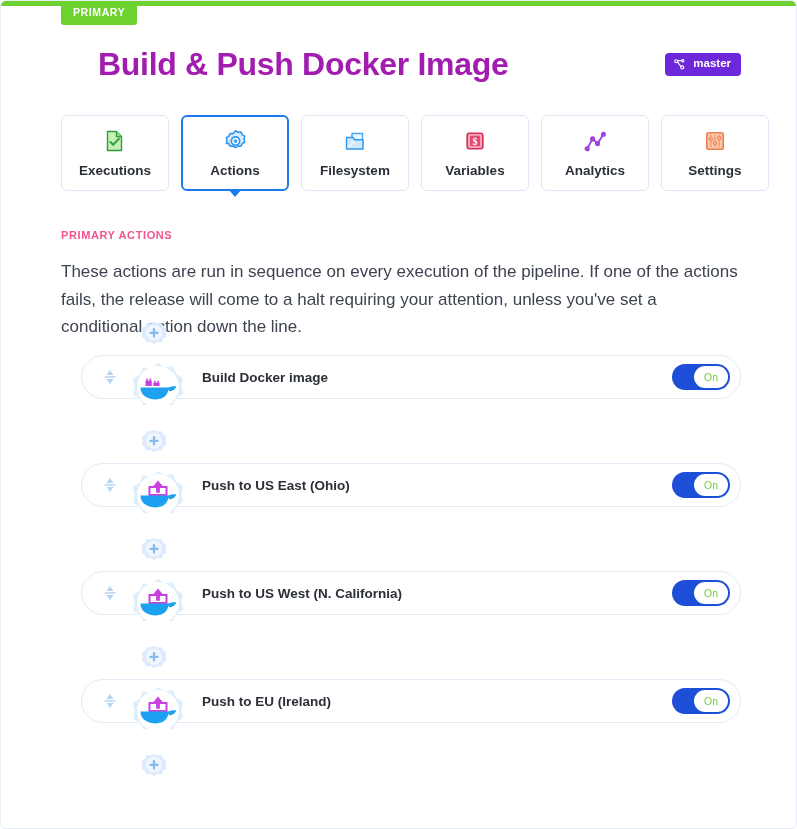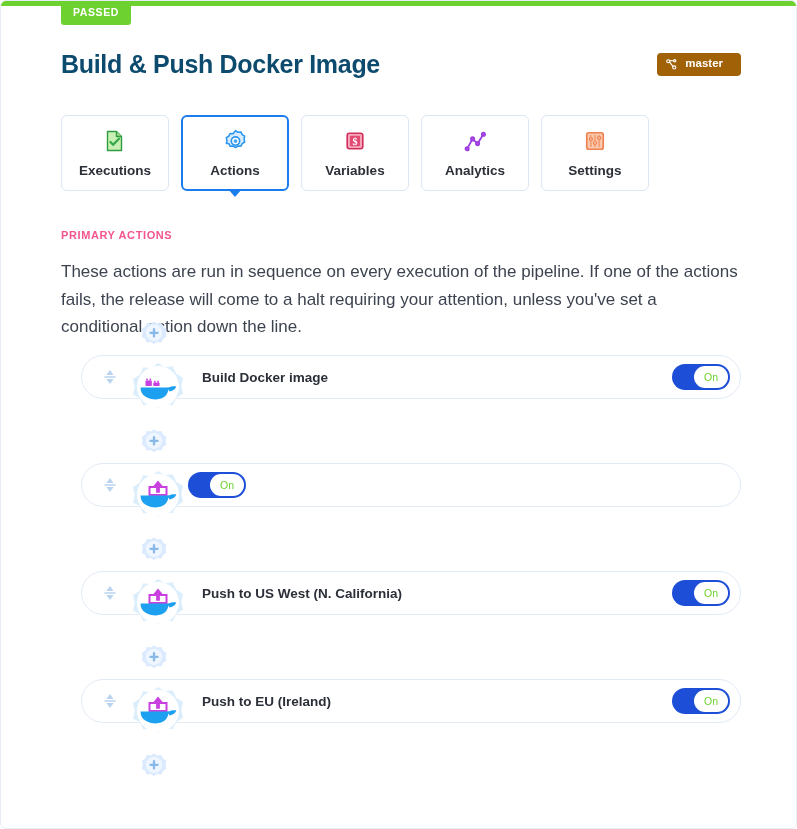--- a/index.html
+++ b/index.html
@@ -51,35 +51,36 @@
     top: 40px;
     left: 60px;
     right: 55px;
     height: 46px;
     display: flex;
     align-items: center;
     justify-content: space-between;
   }
 
   .page-title {
-    font-size: 25px;
+    font-size: 32px;
     font-weight: bold;
-    color: #0c4a6e;
+    color: #a21caf;
     letter-spacing: -0.3px;
+    margin-left: 37px;
   }
 
   .branch-badge {
     display: inline-flex;
     align-items: center;
     gap: 7px;
-    background: #a16207;
+    background: #6d28d9;
     color: #ffffff;
     font-size: 11.5px;
     font-weight: bold;
-    padding: 5px 18px 5px 8px;
+    padding: 5px 10px 5px 8px;
     border-radius: 4px;
     line-height: 1;
   }
   .branch-badge svg { display: block; }
 
   
   .tabs {
     position: absolute;
     top: 114px;
     left: 60px;
@@ -256,21 +257,21 @@
     font-weight: normal;
   }
 </style>
 </head>
 <body>
 
 <div class="page-card">
 
   <div class="status-stripe"></div>
 
-  <div class="status-badge">PASSED</div>
+  <div class="status-badge">PRIMARY</div>
 
   <div class="header">
     <div class="page-title">Build &amp; Push Docker Image</div>
     <div class="branch-badge">
       <span>
         <svg width="13" height="13" viewBox="0 0 16 16" fill="none" stroke="#ffffff" stroke-width="1.4">
           <circle cx="4" cy="4" r="1.9"></circle>
           <circle cx="12" cy="3.4" r="1.4"></circle>
           <circle cx="11.4" cy="11.6" r="1.9"></circle>
           <path d="M5.7 5.2 L9.8 10.2" stroke-linecap="round"></path>
@@ -298,20 +299,30 @@
       <div class="tab-icon">
         <svg width="25" height="25" viewBox="0 0 24 24">
           <path d="M12 1.6 l2.4 1.5 2.8-.3 1.2 2.6 2.4 1.5-.6 2.8.6 2.8-2.4 1.5-1.2 2.6-2.8-.3-2.4 1.5-2.4-1.5-2.8.3-1.2-2.6L3.2 14l.6-2.8-.6-2.8 2.4-1.5L6.8 4.3l2.8.3z" fill="#d9ecfd" stroke="#2b96ef" stroke-width="1.5" stroke-linejoin="round"></path>
           <circle cx="12" cy="11.6" r="4" fill="#ffffff" stroke="#2b96ef" stroke-width="1.6"></circle>
           <circle cx="12" cy="11.6" r="1.8" fill="#43a5f2"></circle>
         </svg>
       </div>
       <div class="tab-label">Actions</div>
     </div>
 
+    <div class="tab">
+      <div class="tab-icon">
+        <svg width="24" height="24" viewBox="0 0 24 24">
+          <path d="M9 4.5 h10.5 v12 h-10.5 z" fill="#eef6fe" stroke="#4aa7f0" stroke-width="1.4" stroke-linejoin="round"></path>
+          <path d="M3.5 8.5 h6.5 l1.8 2.2 h8.2 v9.3 h-16.5 z" fill="#cfe8fb" stroke="#2b96ef" stroke-width="1.4" stroke-linejoin="round"></path>
+          <path d="M5 18.5 L11.5 12.5" stroke="#ffffff" stroke-width="1.2" opacity="0.8"></path>
+        </svg>
+      </div>
+      <div class="tab-label">Filesystem</div>
+    </div>
 
     <div class="tab">
       <div class="tab-icon">
         <svg width="22" height="22" viewBox="0 0 24 24">
           <rect x="3.5" y="3.5" width="17" height="17" rx="2.4" fill="#f6a8bd" stroke="#d2305a" stroke-width="1.8"></rect>
           <rect x="6.5" y="6.2" width="11" height="11.6" rx="1.4" fill="#e24a72"></rect>
           <text x="12" y="16" text-anchor="middle" font-family="'Liberation Serif', serif" font-size="11" font-weight="bold" fill="#ffffff">$</text>
         </svg>
       </div>
       <div class="tab-label">Variables</div>
@@ -435,20 +446,21 @@
               <circle cx="34" cy="27.8" r="21" fill="#ffffff"></circle>
               <g>
                 <path d="M25.5 20 h17 v8 h-17 z" fill="none" stroke="#c940e0" stroke-width="2"></path>
                 <path d="M34 13.6 L39 19.6 h-3.1 v6.2 h-3.8 v-6.2 h-3.1 z" fill="#c940e0"></path>
                 <path d="M16.5 28.6 h28 c0 7.4-5 11.8-12.6 11.8 -7.8 0-15.4-3.4-15.4-11.8 z" fill="#1ea0f0"></path>
                 <path d="M43.4 28.9 c3.4-1.6 6.8-2.1 8.9-1.3 -0.7 2.4-3.3 4.4-6.8 4.9 z" fill="#1ea0f0"></path>
               </g>
             </svg>
           </div>
         </div>
+        <div class="action-label">Push to US East (Ohio)</div>
         <div class="toggle">
           <div class="knob">On</div>
         </div>
       </div>
     </div>
     <div style="height:20px"></div>
 
     <div class="connector">
       <div class="connector-btn">
         <svg width="34" height="34" viewBox="0 0 36 36">

